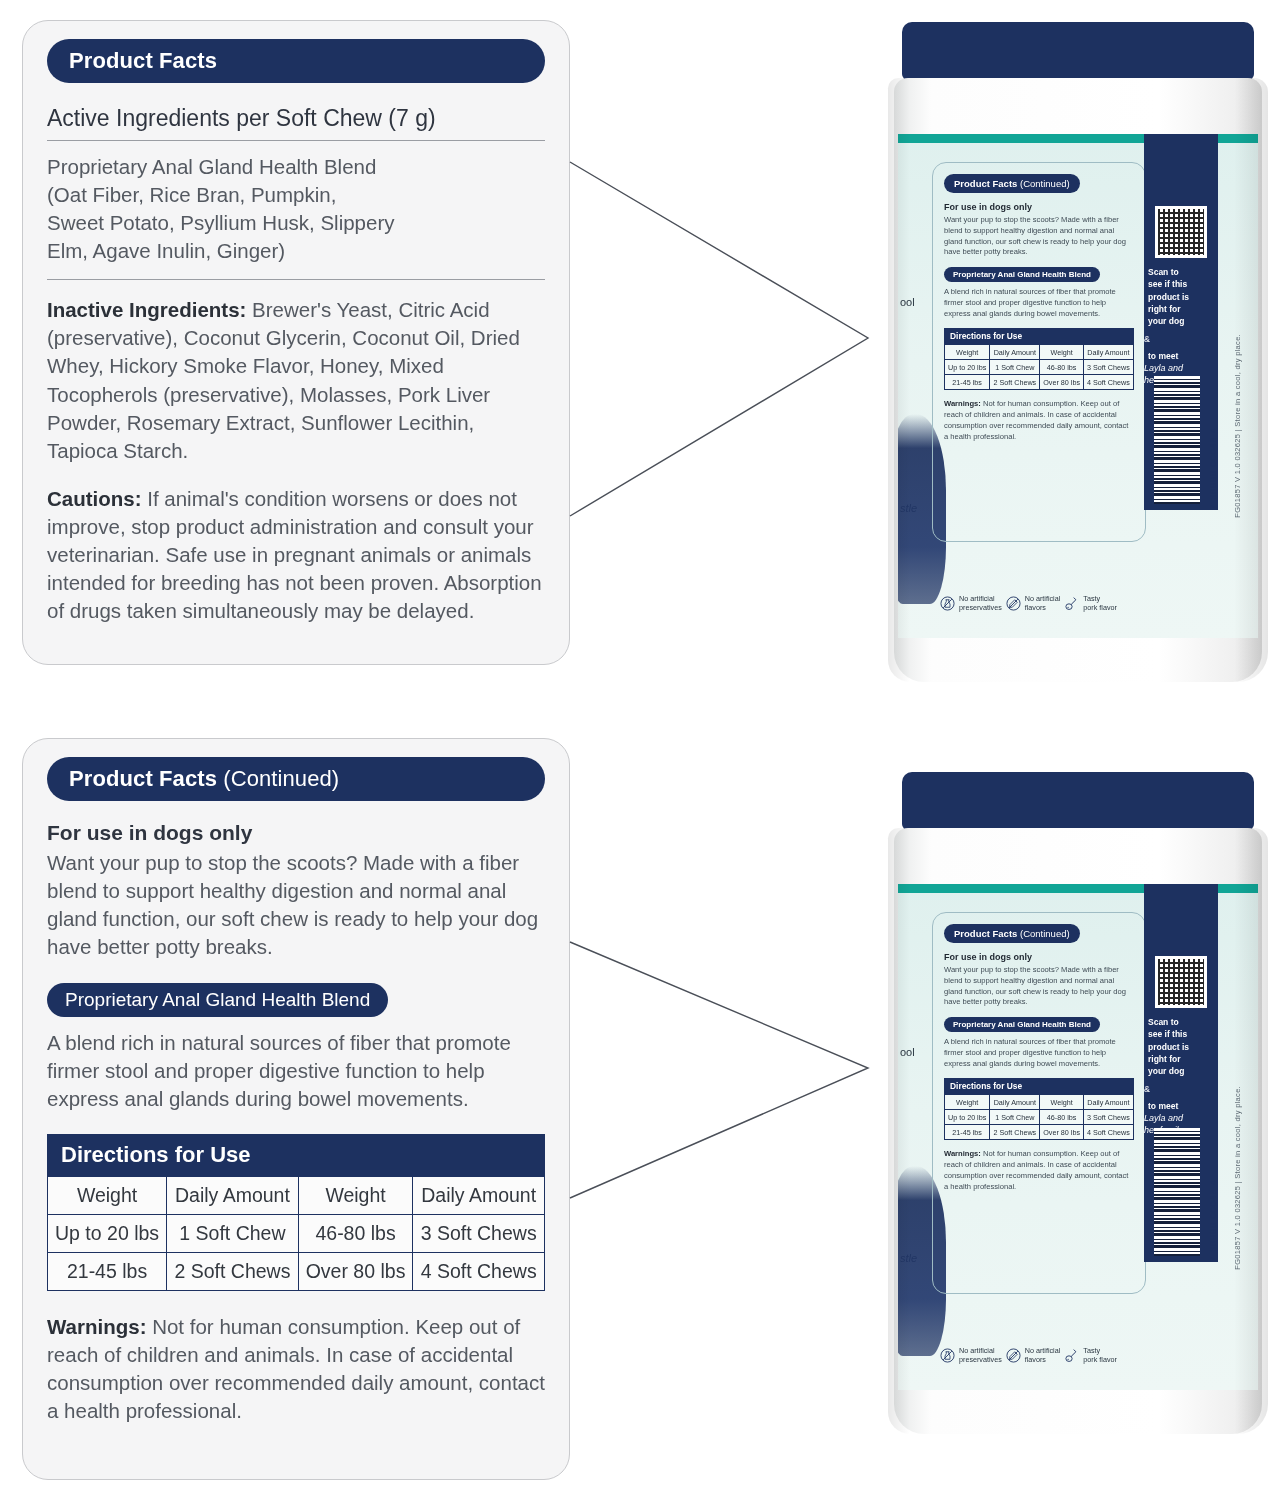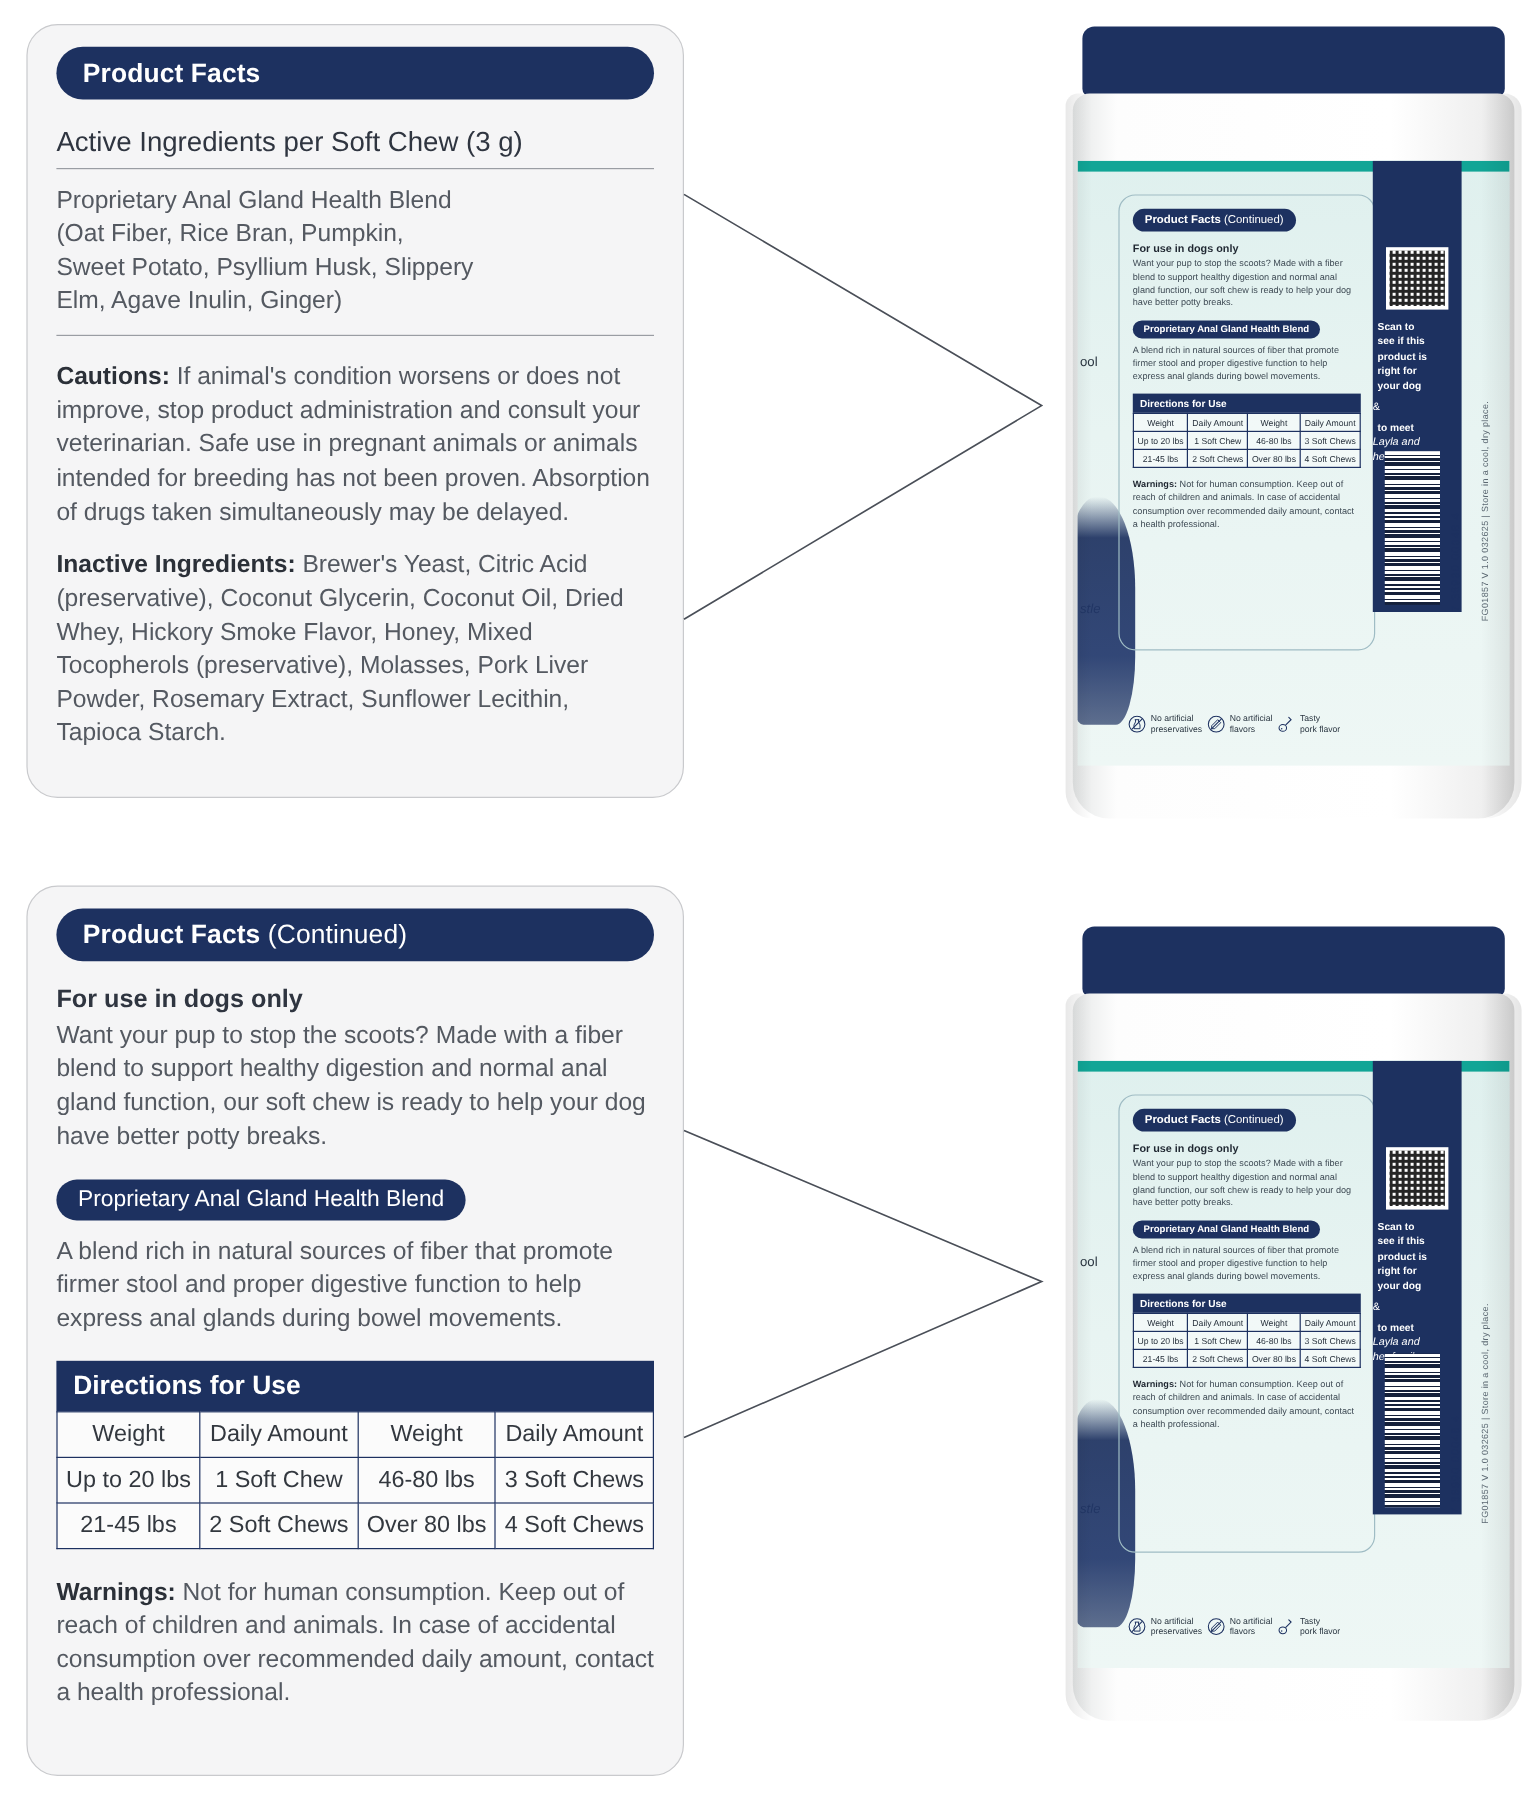--- a/index.html
+++ b/index.html
@@ -253,36 +253,36 @@
 <body>
 
 <div class="stage">
 
   <section class="panel" id="panel-one">
     <div class="panel-inner">
       <div class="pill">
         <span>Product Facts</span><span class="light"></span>
       </div>
 
-      <h2 class="sec-title">Active Ingredients per Soft Chew (3 g)</h2>
+      <h2 class="sec-title">Active Ingredients per Soft Chew (7 g)</h2>
       <hr class="rule">
 
       <p class="body-txt blk" style="white-space:pre-line;margin-top:12px;margin-bottom:14px;">Proprietary Anal Gland Health Blend
 (Oat Fiber, Rice Bran, Pumpkin,
 Sweet Potato, Psyllium Husk, Slippery
 Elm, Agave Inulin, Ginger)</p>
 
       <hr class="rule">
 
+      <p class="body-txt blk" style="margin-top:16px;">
+        <b>Inactive Ingredients:</b><span> Brewer's Yeast, Citric Acid (preservative), Coconut Glycerin, Coconut Oil, Dried Whey, Hickory Smoke Flavor, Honey, Mixed Tocopherols (preservative), Molasses, Pork Liver Powder, Rosemary Extract, Sunflower Lecithin, Tapioca Starch.</span>
+      </p>
+
       <p class="body-txt blk" style="margin-top:20px;">
         <b>Cautions:</b><span> If animal's condition worsens or does not improve, stop product administration and consult your veterinarian. Safe use in pregnant animals or animals intended for breeding has not been proven. Absorption of drugs taken simultaneously may be delayed.</span>
-      </p>
-
-      <p class="body-txt blk" style="margin-top:16px;">
-        <b>Inactive Ingredients:</b><span> Brewer's Yeast, Citric Acid (preservative), Coconut Glycerin, Coconut Oil, Dried Whey, Hickory Smoke Flavor, Honey, Mixed Tocopherols (preservative), Molasses, Pork Liver Powder, Rosemary Extract, Sunflower Lecithin, Tapioca Starch.</span>
       </p>
     </div>
   </section>
 
   <section class="panel" id="panel-two">
     <div class="panel-inner">
       <div class="pill">
         <span>Product Facts</span><span class="light"> (Continued)</span>
       </div>
 

